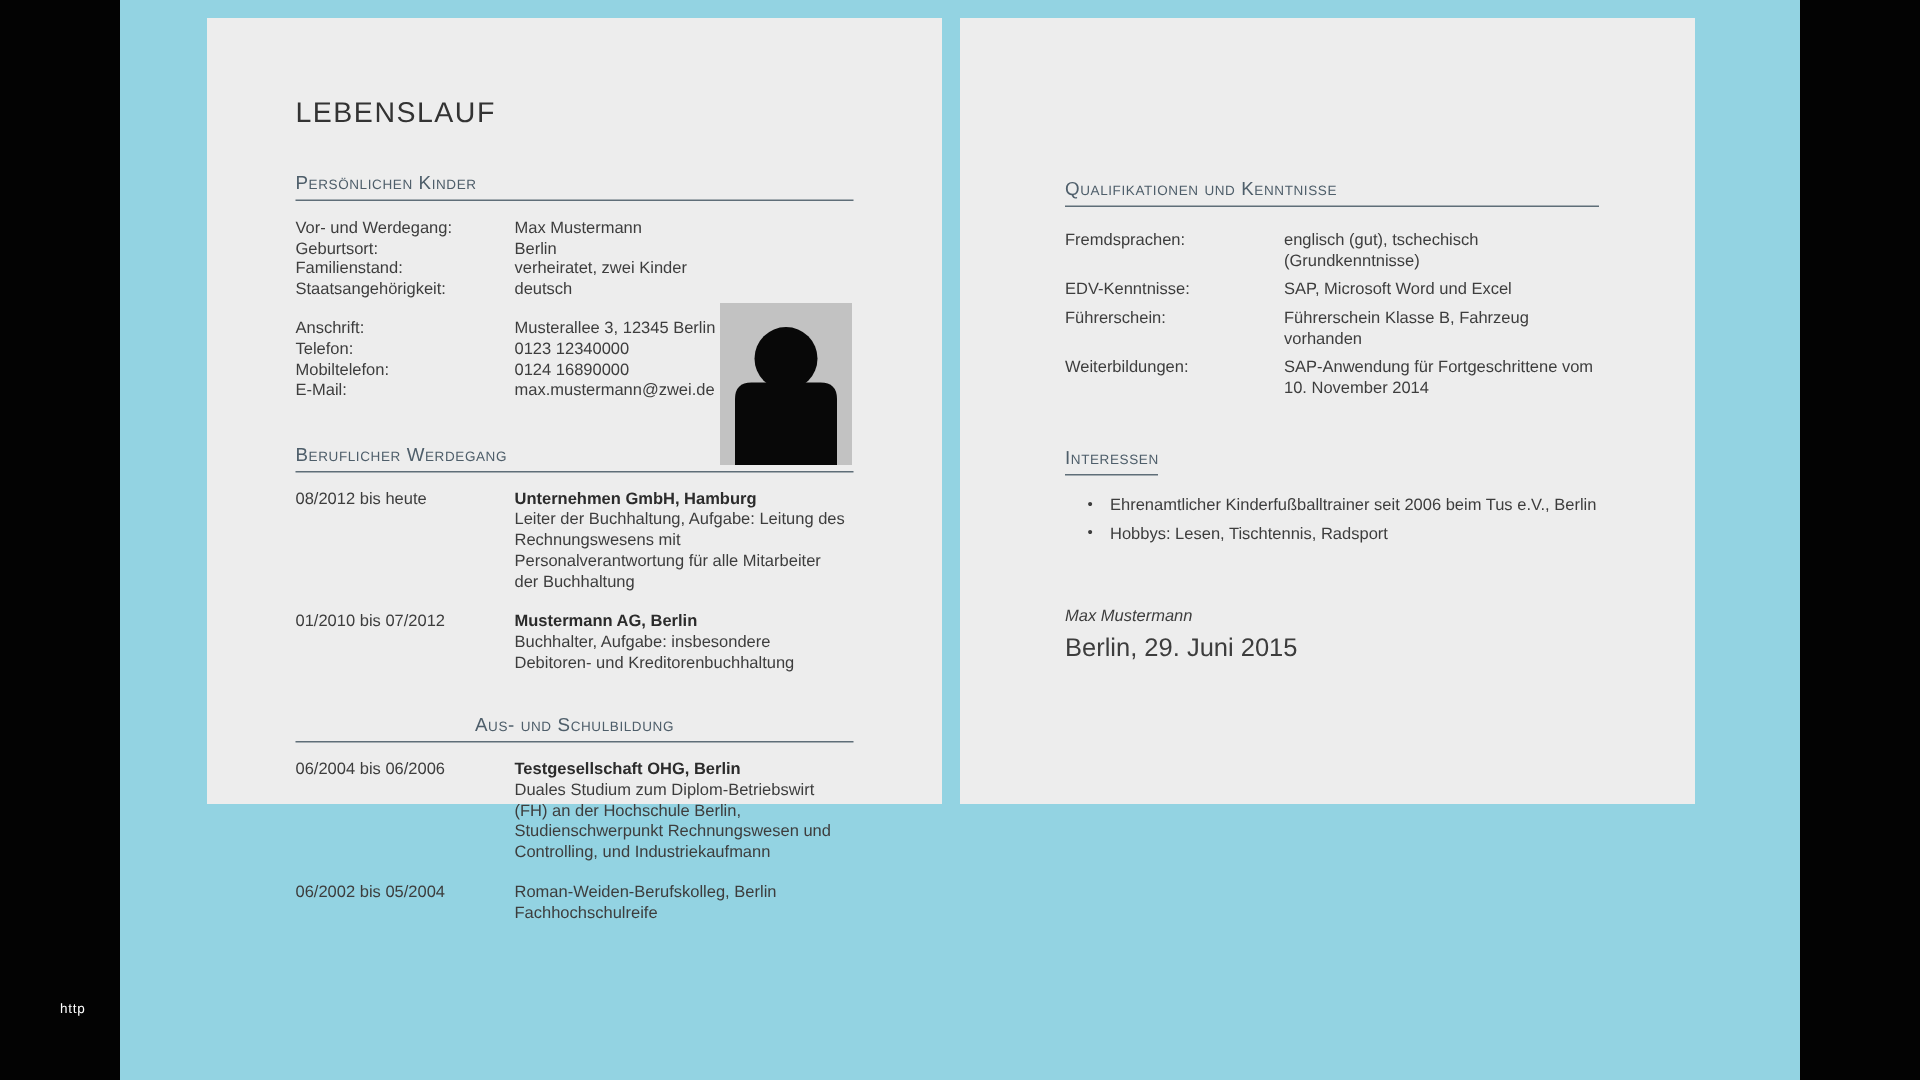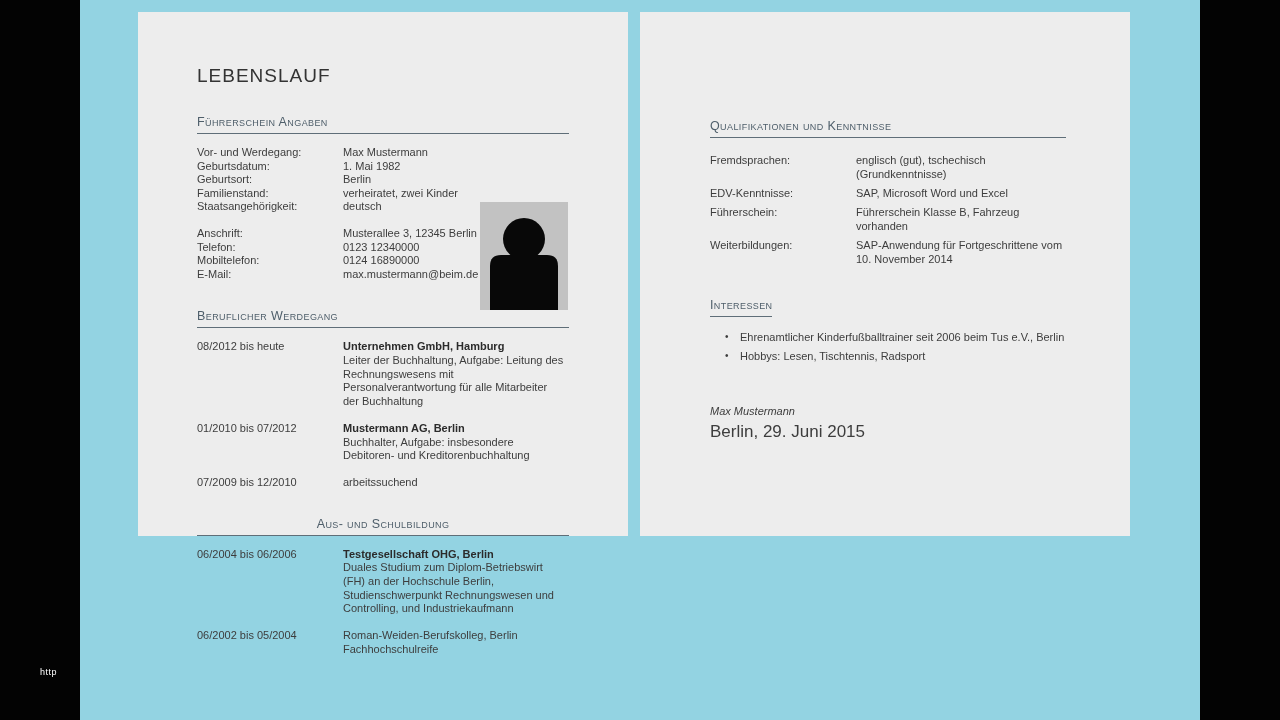--- a/index.html
+++ b/index.html
@@ -78,32 +78,28 @@
   <div class="bar bar-left">
     <span class="watermark">http</span>
   </div>
   <div class="bar bar-right"></div>
 
   <div class="page page1">
     <div class="p1-inner">
 
       <div class="doc-title">LEBENSLAUF</div>
 
-      <div class="section-h h-personal">Führerschein Angaben</div>
+      <div class="section-h h-personal">Persönlichen Kinder</div>
 
       <div class="fields-a">
         <div class="row">
           <span class="lbl">Vor- und Werdegang:</span>
           <span class="val">Max Mustermann</span>
         </div>
         <div class="row">
-          <span class="lbl">Geburtsdatum:</span>
-          <span class="val">1. Mai 1982</span>
-        </div>
-        <div class="row">
           <span class="lbl">Geburtsort:</span>
           <span class="val">Berlin</span>
         </div>
         <div class="row">
           <span class="lbl">Familienstand:</span>
           <span class="val">verheiratet, zwei Kinder</span>
         </div>
         <div class="row">
           <span class="lbl">Staatsangehörigkeit:</span>
           <span class="val">deutsch</span>
@@ -118,21 +114,21 @@
         <div class="row">
           <span class="lbl">Telefon:</span>
           <span class="val">0123 12340000</span>
         </div>
         <div class="row">
           <span class="lbl">Mobiltelefon:</span>
           <span class="val">0124 16890000</span>
         </div>
         <div class="row">
           <span class="lbl">E-Mail:</span>
-          <span class="val">max.mustermann@beim.de</span>
+          <span class="val">max.mustermann@zwei.de</span>
         </div>
       </div>
 
       <div class="photo">
         <svg width="88" height="108" viewBox="0 0 88 108">
           <circle cx="44" cy="37" r="21" fill="#080808"></circle>
           <path d="M10 108 V64 q0-11 11-11 h46 q11 0 11 11 v44 z" fill="#080808"></path>
         </svg>
       </div>
 
@@ -146,26 +142,20 @@
             <span>Leiter der Buchhaltung, Aufgabe: Leitung des Rechnungswesens mit Personalverantwortung für alle Mitarbeiter der Buchhaltung</span>
           </span>
         </div>
         <div class="entry">
           <span class="period">01/2010 bis 07/2012</span>
           <span class="body">
             <span class="org-bold">Mustermann AG, Berlin</span><br>
             <span>Buchhalter, Aufgabe: insbesondere Debitoren- und Kreditorenbuchhaltung</span>
           </span>
         </div>
-        <div class="entry">
-          <span class="period">07/2009 bis 12/2010</span>
-          <span class="body">
-            <span>arbeitssuchend</span>
-          </span>
-        </div>
       </div>
 
       <div class="section-h h-edu">Aus- und Schulbildung</div>
 
       <div class="entries">
         <div class="entry">
           <span class="period">06/2004 bis 06/2006</span>
           <span class="body">
             <span class="org-bold">Testgesellschaft OHG, Berlin</span><br>
             <span>Duales Studium zum Diplom-Betriebswirt (FH) an der Hochschule Berlin, Studienschwerpunkt Rechnungswesen und Controlling, und Industriekaufmann</span>

